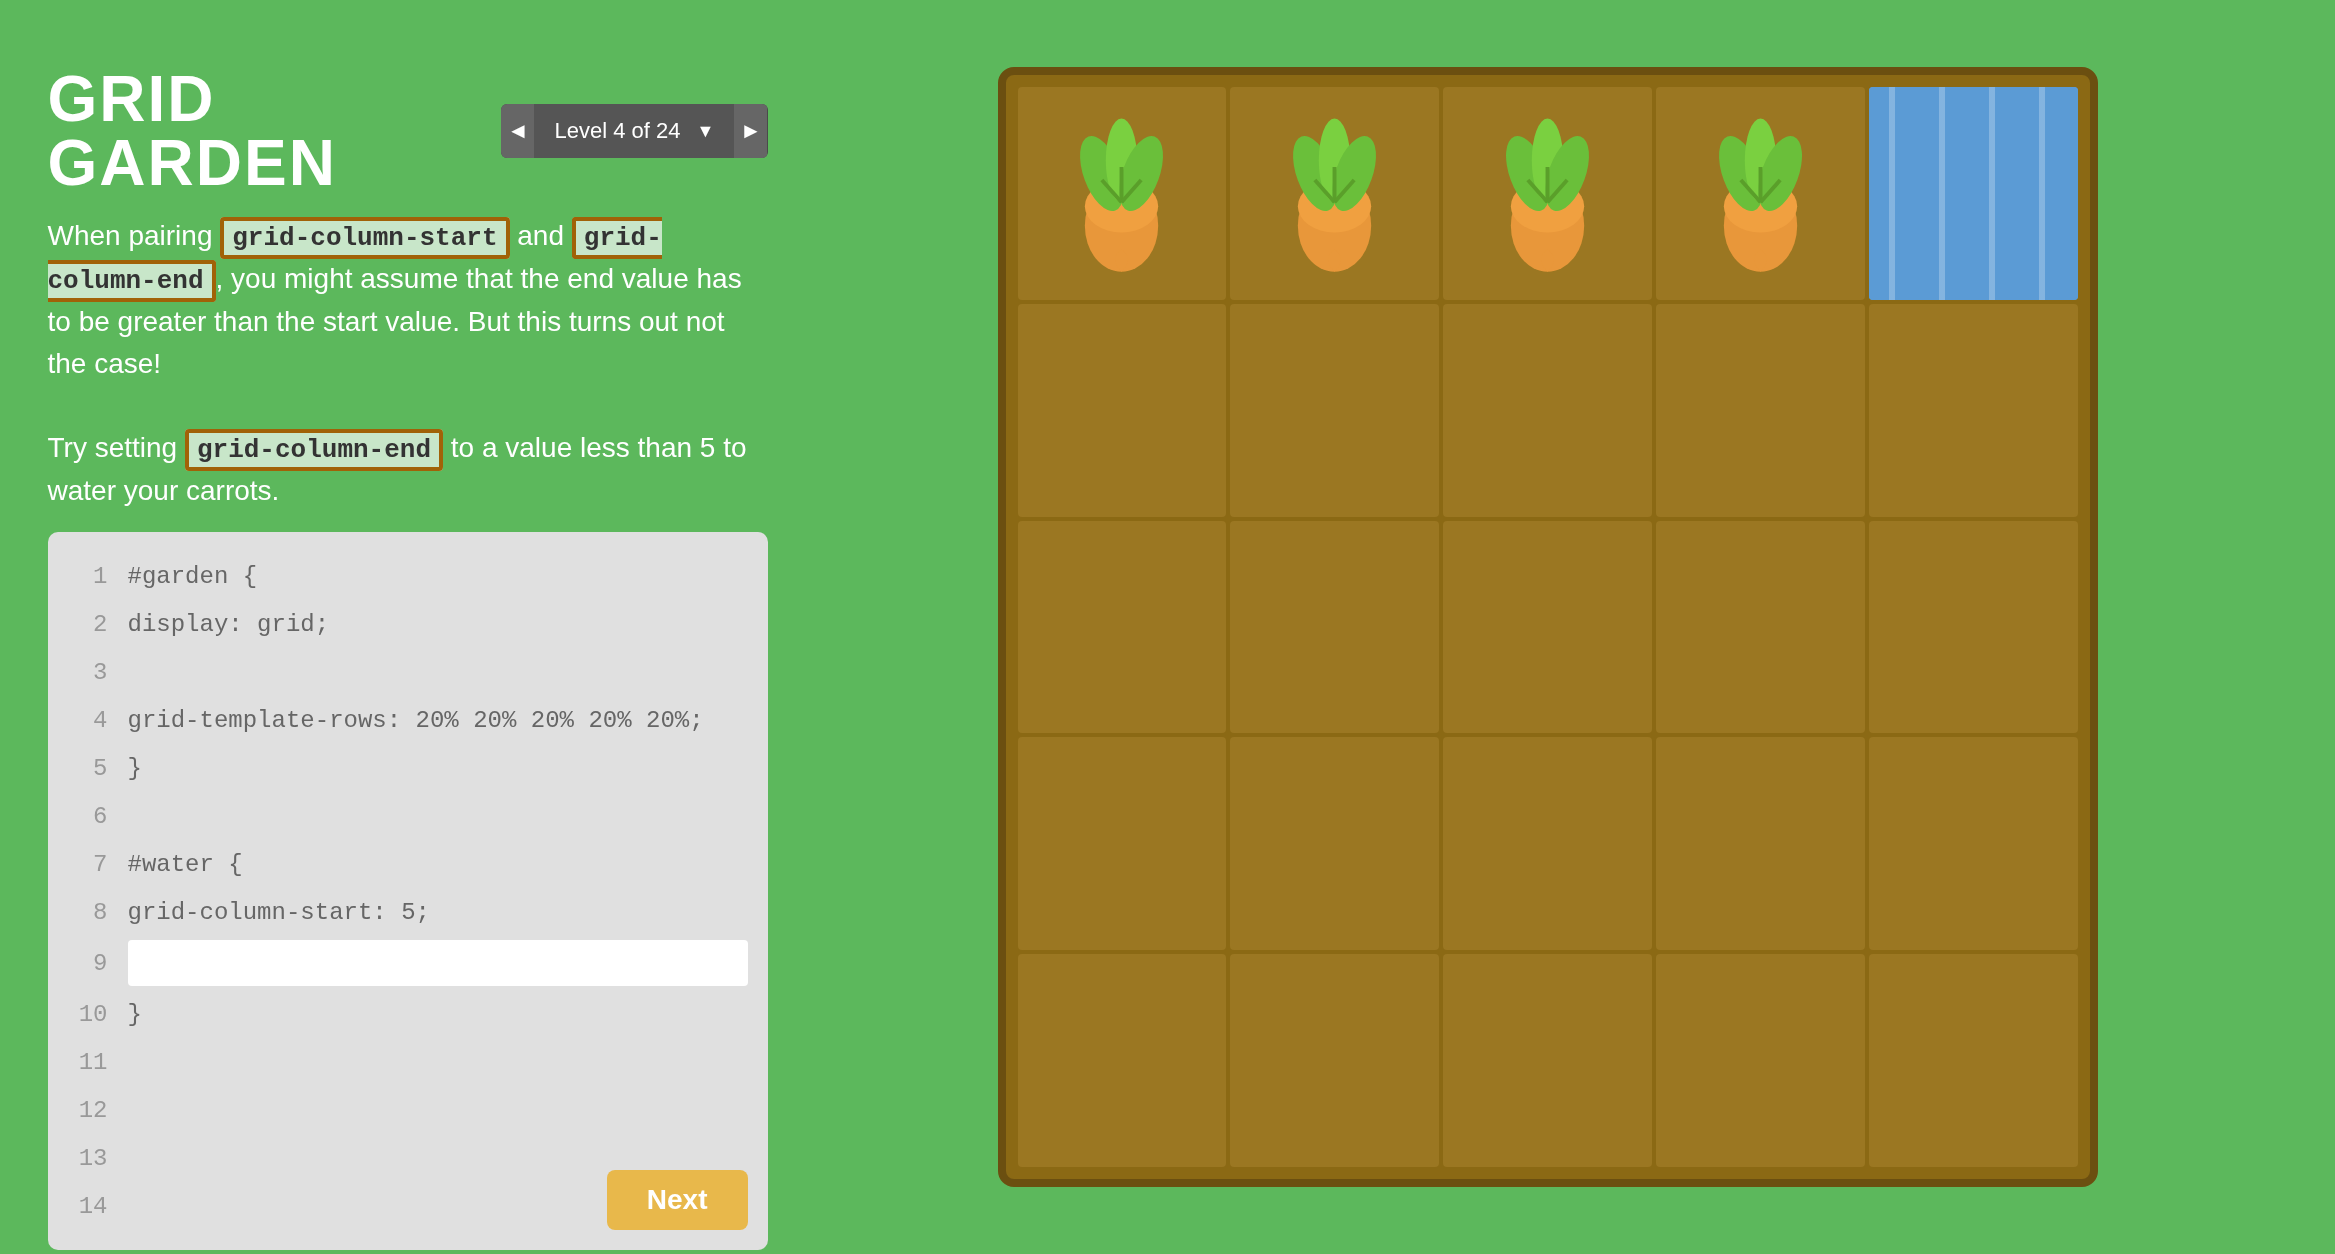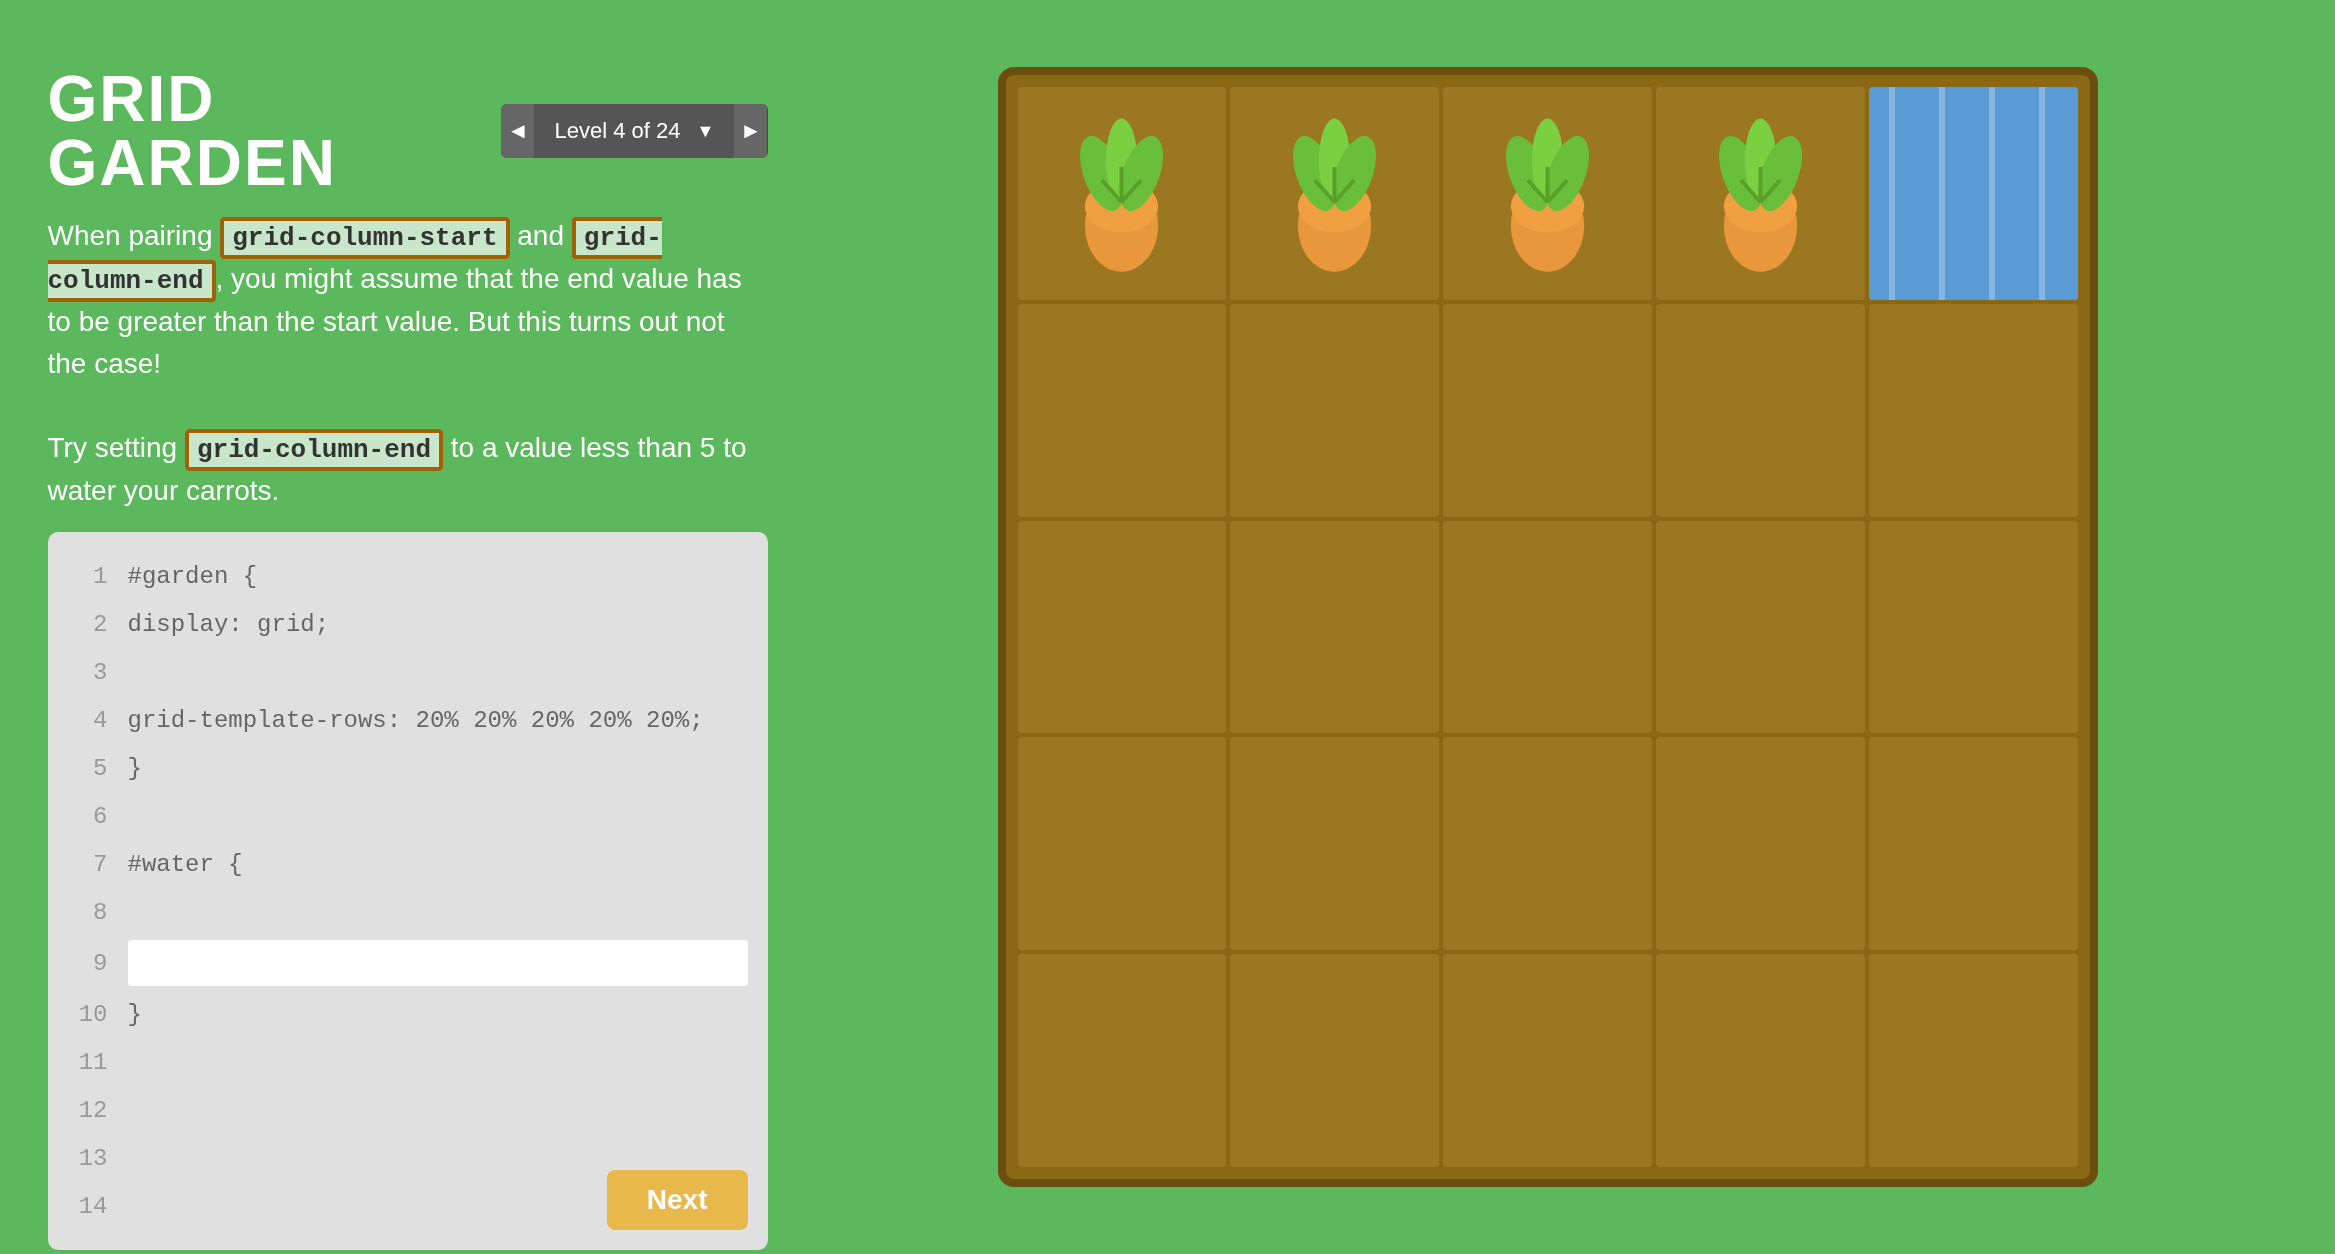--- a/index.html
+++ b/index.html
@@ -267,20 +267,21 @@
           <div class="code-line">
       <span class="line-number">6</span>
       <span class="line-content"></span>
     </div>
           <div class="code-line">
       <span class="line-number">7</span>
       <span class="line-content">#water {</span>
     </div>
           <div class="code-line">
       <span class="line-number">8</span>
+      <span class="line-content">    grid-column-start: 5;</span>
     </div>
           <div class="line-input-row code-line">
       <span class="line-number">9</span>
       <input class="code-input" type="text" value="" placeholder="" style="">
     </div>
           <div class="code-line">
       <span class="line-number">10</span>
       <span class="line-content">}</span>
     </div>
           <div class="code-line">

